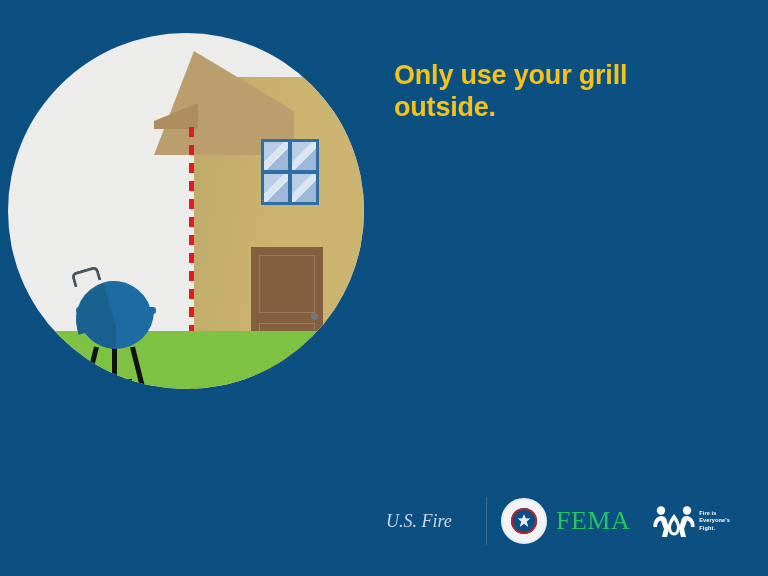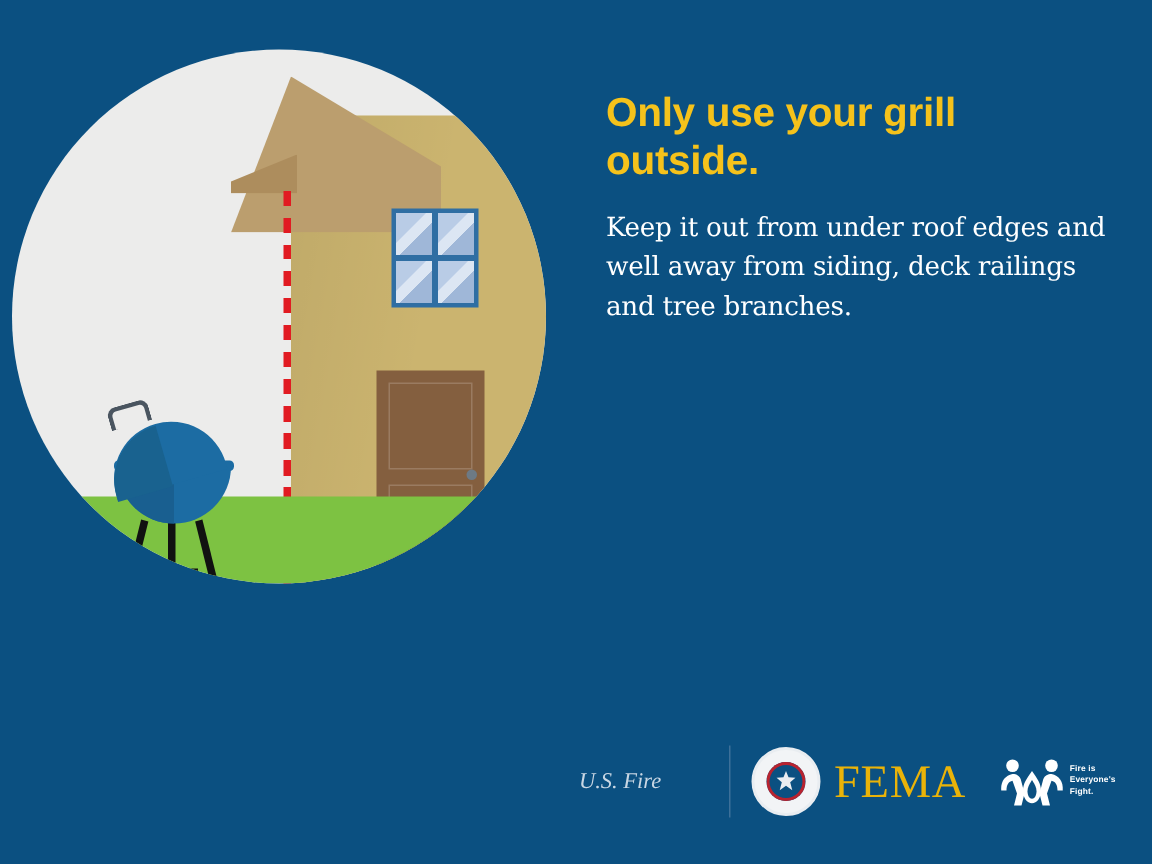--- a/index.html
+++ b/index.html
@@ -107,38 +107,38 @@
     background:#f04a3c;
     clip-path:polygon(50% 0%, 84% 46%, 74% 84%, 44% 100%, 16% 78%, 20% 40%);
   }
   .leg{position:absolute;background:#111111;}
   .leg.l1{left:26px;top:78px;width:5px;height:52px;transform:rotate(14deg);transform-origin:top center;}
   .leg.l2{left:62px;top:78px;width:5px;height:52px;transform:rotate(-14deg);transform-origin:top center;}
   .leg.l3{left:44px;top:78px;width:5px;height:48px;}
   .leg-bar{position:absolute;left:30px;top:110px;width:34px;height:4px;background:#111111;}
 
   
-  .content{position:absolute;left:404px;top:60px;width:340px;}
+  .content{position:absolute;left:394px;top:60px;width:340px;}
   .headline{
     color:#f5c21b;font-size:27px;line-height:1.17;font-weight:bold;
     letter-spacing:-0.2px;margin:0 0 16px 0;
   }
   .body-copy{
     color:#ffffff;font-family:"DejaVu Serif", serif;font-size:17.5px;
     line-height:1.50;margin:0;letter-spacing:-0.2px;
   }
 
   
   .footer{
     position:absolute;left:386px;top:488px;width:360px;height:66px;
     display:flex;align-items:center;
   }
   .usfa{
     color:#c9d7e4;font-family:"Liberation Serif", serif;font-style:italic;
-    font-size:15px;line-height:1.5;width:92px;
+    font-size:18px;line-height:1.5;width:92px;
   }
   .divider{width:1px;height:48px;background:#3d7099;margin:0 14px 0 8px;}
   .dhs-seal{
     width:42px;height:42px;border-radius:50%;
     background:
       radial-gradient(circle at 50% 50%, #0b5081 0 9px, rgba(0,0,0,0) 9px),
       #f2f4f6;
     border:2px solid #e9edf1;
     position:relative;overflow:hidden;flex:0 0 auto;
   }
@@ -148,21 +148,21 @@
     background:#0b5081;
     box-shadow:0 0 0 2px #b8232f inset;
   }
   .dhs-seal::after{
     content:"";position:absolute;left:50%;top:50%;
     width:14px;height:14px;margin:-7px 0 0 -7px;
     background:#e9edf1;
     clip-path:polygon(50% 0%, 62% 30%, 95% 32%, 70% 54%, 80% 92%, 50% 70%, 20% 92%, 30% 54%, 5% 32%, 38% 30%);
   }
   .fema{
-    color:#eab308;font-family:"Liberation Serif", serif;font-size:31px;
+    color:#22c55e;font-family:"Liberation Serif", serif;font-size:26px;
     letter-spacing:0.5px;margin-left:9px;
   }
   .feef{margin-left:22px;display:flex;align-items:center;}
   .feef-mark{width:44px;height:34px;flex:0 0 auto;}
   .feef-text{
     color:#ffffff;font-size:5.6px;line-height:1.34;font-weight:bold;
     margin-left:3px;letter-spacing:0.1px;
   }
 </style>
 </head>
@@ -211,21 +211,20 @@
         <div class="grill-lid"></div>
         <div class="grill-lid-dark"></div>
         <div class="grill-handle"></div>
       </div>
 
     </div>
   </div>
 
   <div class="content">
     <h1 class="headline">Only use your grill outside.</h1>
-    <p class="body-copy">Keep it out from under roof edges and well away from siding, deck railings and tree branches.</p>
   </div>
 
   <div class="footer">
 
     <div class="usfa">
       <div>U.S. Fire</div>
     </div>
 
     <div class="divider"></div>
 

